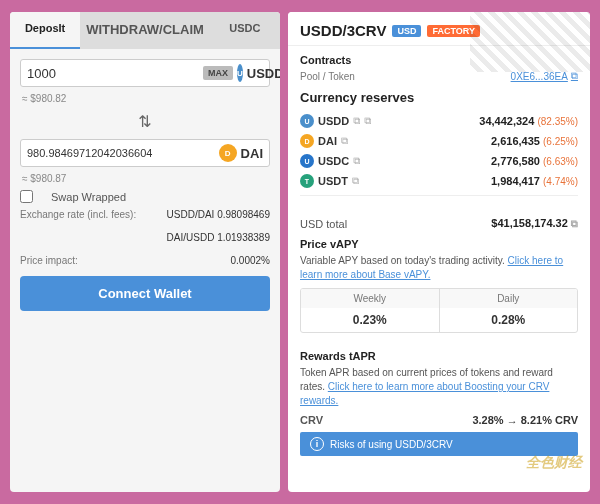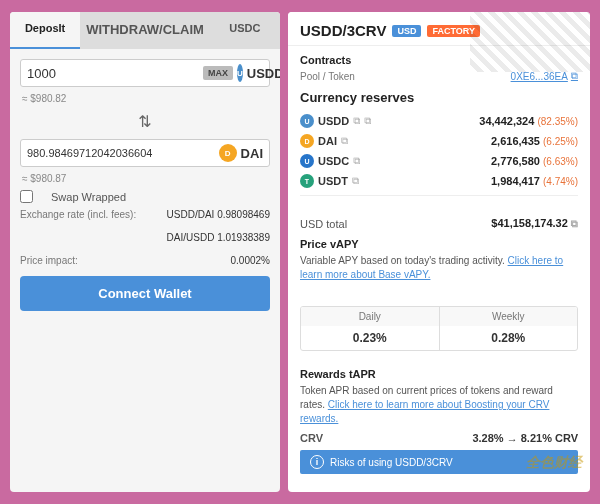--- a/index.html
+++ b/index.html
@@ -290,21 +290,21 @@
       font-weight: bold;
       color: #222;
     }
     .vapy-section {
       margin-top: 8px;
     }
     .vapy-desc {
       font-size: 10px;
       color: #555;
       line-height: 1.4;
-      margin-bottom: 24px;
+      margin-bottom: 6px;
     }
     .vapy-desc a {
       color: #4a90d9;
       text-decoration: underline;
     }
     .vapy-table {
       border: 1px solid #ddd;
       border-radius: 3px;
       overflow: hidden;
       margin-bottom: 8px;
@@ -548,22 +548,22 @@
       </div>
 
       <div class="vapy-section">
         <div class="section-title">Price vAPY</div>
         <div class="vapy-desc">
           <span>Variable APY based on today's trading activity.</span>
           <a href="#">Click here to learn more about Base vAPY.</a>
         </div>
         <div class="vapy-table">
           <div class="vapy-table-header">
+            <div>Weekly</div>
             <div>Daily</div>
-            <div>Weekly</div>
           </div>
           <div class="vapy-table-body">
             <div>0.23%</div>
             <div>0.28%</div>
           </div>
         </div>
       </div>
 
       <div class="rewards-section">
         <div class="section-title">Rewards tAPR</div>

